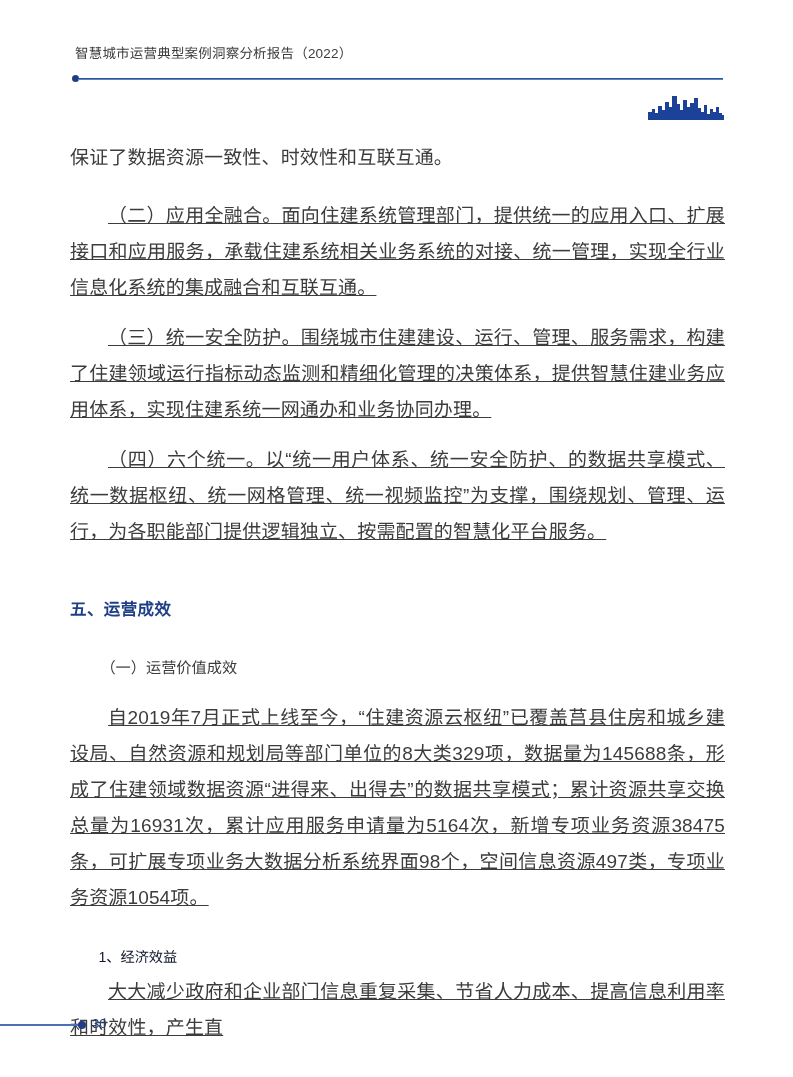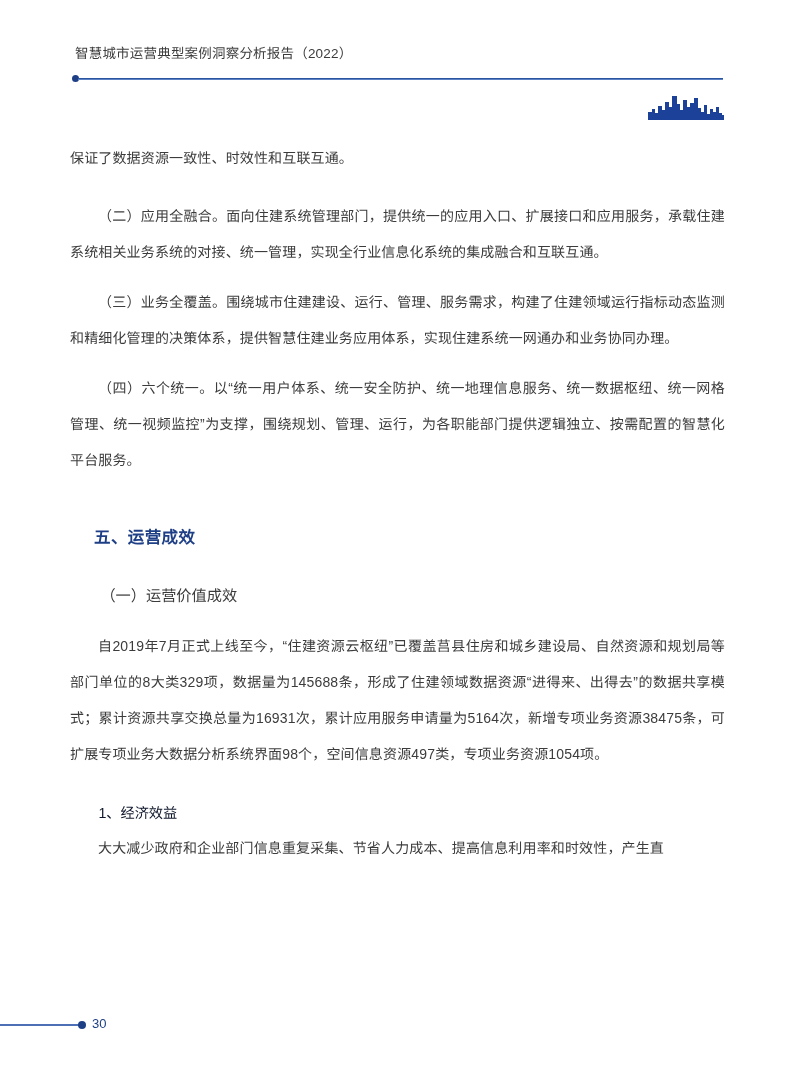--- a/index.html
+++ b/index.html
@@ -79,40 +79,40 @@
 
   
   .content {
     position: absolute;
     left: 70px;
     top: 140px;
     width: 655px;
   }
   p.para {
     margin: 0;
-    font-size: 14px;
+    font-size: 19px;
     line-height: 36px;
     color: #3c3c3c;
     text-align: justify;
     text-justify: inter-ideograph;
     letter-spacing: 0.15px;
   }
-  p.para.indent { text-indent: 2em; }
+  p.para.indent { text-indent: 2em; text-decoration: underline; }
   p.gap-sm { margin-top: 14px; }
   p.gap-md { margin-top: 22px; }
 
   .section-heading {
     margin: 0;
     font-size: 16.5px;
     font-weight: bold;
     color: #1e3f86;
     letter-spacing: 0.4px;
     line-height: 30px;
   }
-  .sec-gap { margin-top: 44px; margin-left: 24px; }
+  .sec-gap { margin-top: 44px; }
 
   .sub-heading {
     margin: 0;
     font-size: 15.2px;
     color: #3c3c3c;
     text-indent: 2em;
     line-height: 36px;
     font-family: Liberation Serif, serif;
   }
   .sub-gap { margin-top: 26px; }
@@ -202,23 +202,23 @@
       </svg>
     </div>
   </div>
 
   <div class="content">
 
     <p class="para">保证了数据资源一致性、时效性和互联互通。</p>
 
     <p class="para indent gap-md">（二）应用全融合。面向住建系统管理部门，提供统一的应用入口、扩展接口和应用服务，承载住建系统相关业务系统的对接、统一管理，实现全行业信息化系统的集成融合和互联互通。</p>
 
-    <p class="para indent gap-sm">（三）业务全覆盖。围绕城市住建建设、运行、管理、服务需求，构建了住建领域运行指标动态监测和精细化管理的决策体系，提供智慧住建业务应用体系，实现住建系统一网通办和业务协同办理。</p>
-
-    <p class="para indent gap-sm">（四）六个统一。以“统一用户体系、统一安全防护、统一地理信息服务、统一数据枢纽、统一网格管理、统一视频监控”为支撑，围绕规划、管理、运行，为各职能部门提供逻辑独立、按需配置的智慧化平台服务。</p>
+    <p class="para indent gap-sm">（三）统一安全防护。围绕城市住建建设、运行、管理、服务需求，构建了住建领域运行指标动态监测和精细化管理的决策体系，提供智慧住建业务应用体系，实现住建系统一网通办和业务协同办理。</p>
+
+    <p class="para indent gap-sm">（四）六个统一。以“统一用户体系、统一安全防护、的数据共享模式、统一数据枢纽、统一网格管理、统一视频监控”为支撑，围绕规划、管理、运行，为各职能部门提供逻辑独立、按需配置的智慧化平台服务。</p>
 
     <h2 class="section-heading sec-gap">五、运营成效</h2>
 
     <p class="sub-heading sub-gap">（一）运营价值成效</p>
 
     <p class="para indent gap-sm">自2019年7月正式上线至今，“住建资源云枢纽”已覆盖莒县住房和城乡建设局、自然资源和规划局等部门单位的8大类329项，数据量为145688条，形成了住建领域数据资源“进得来、出得去”的数据共享模式；累计资源共享交换总量为16931次，累计应用服务申请量为5164次，新增专项业务资源38475条，可扩展专项业务大数据分析系统界面98个，空间信息资源497类，专项业务资源1054项。</p>
 
 
     <p class="minor-heading minor-gap">1、经济效益</p>
 

